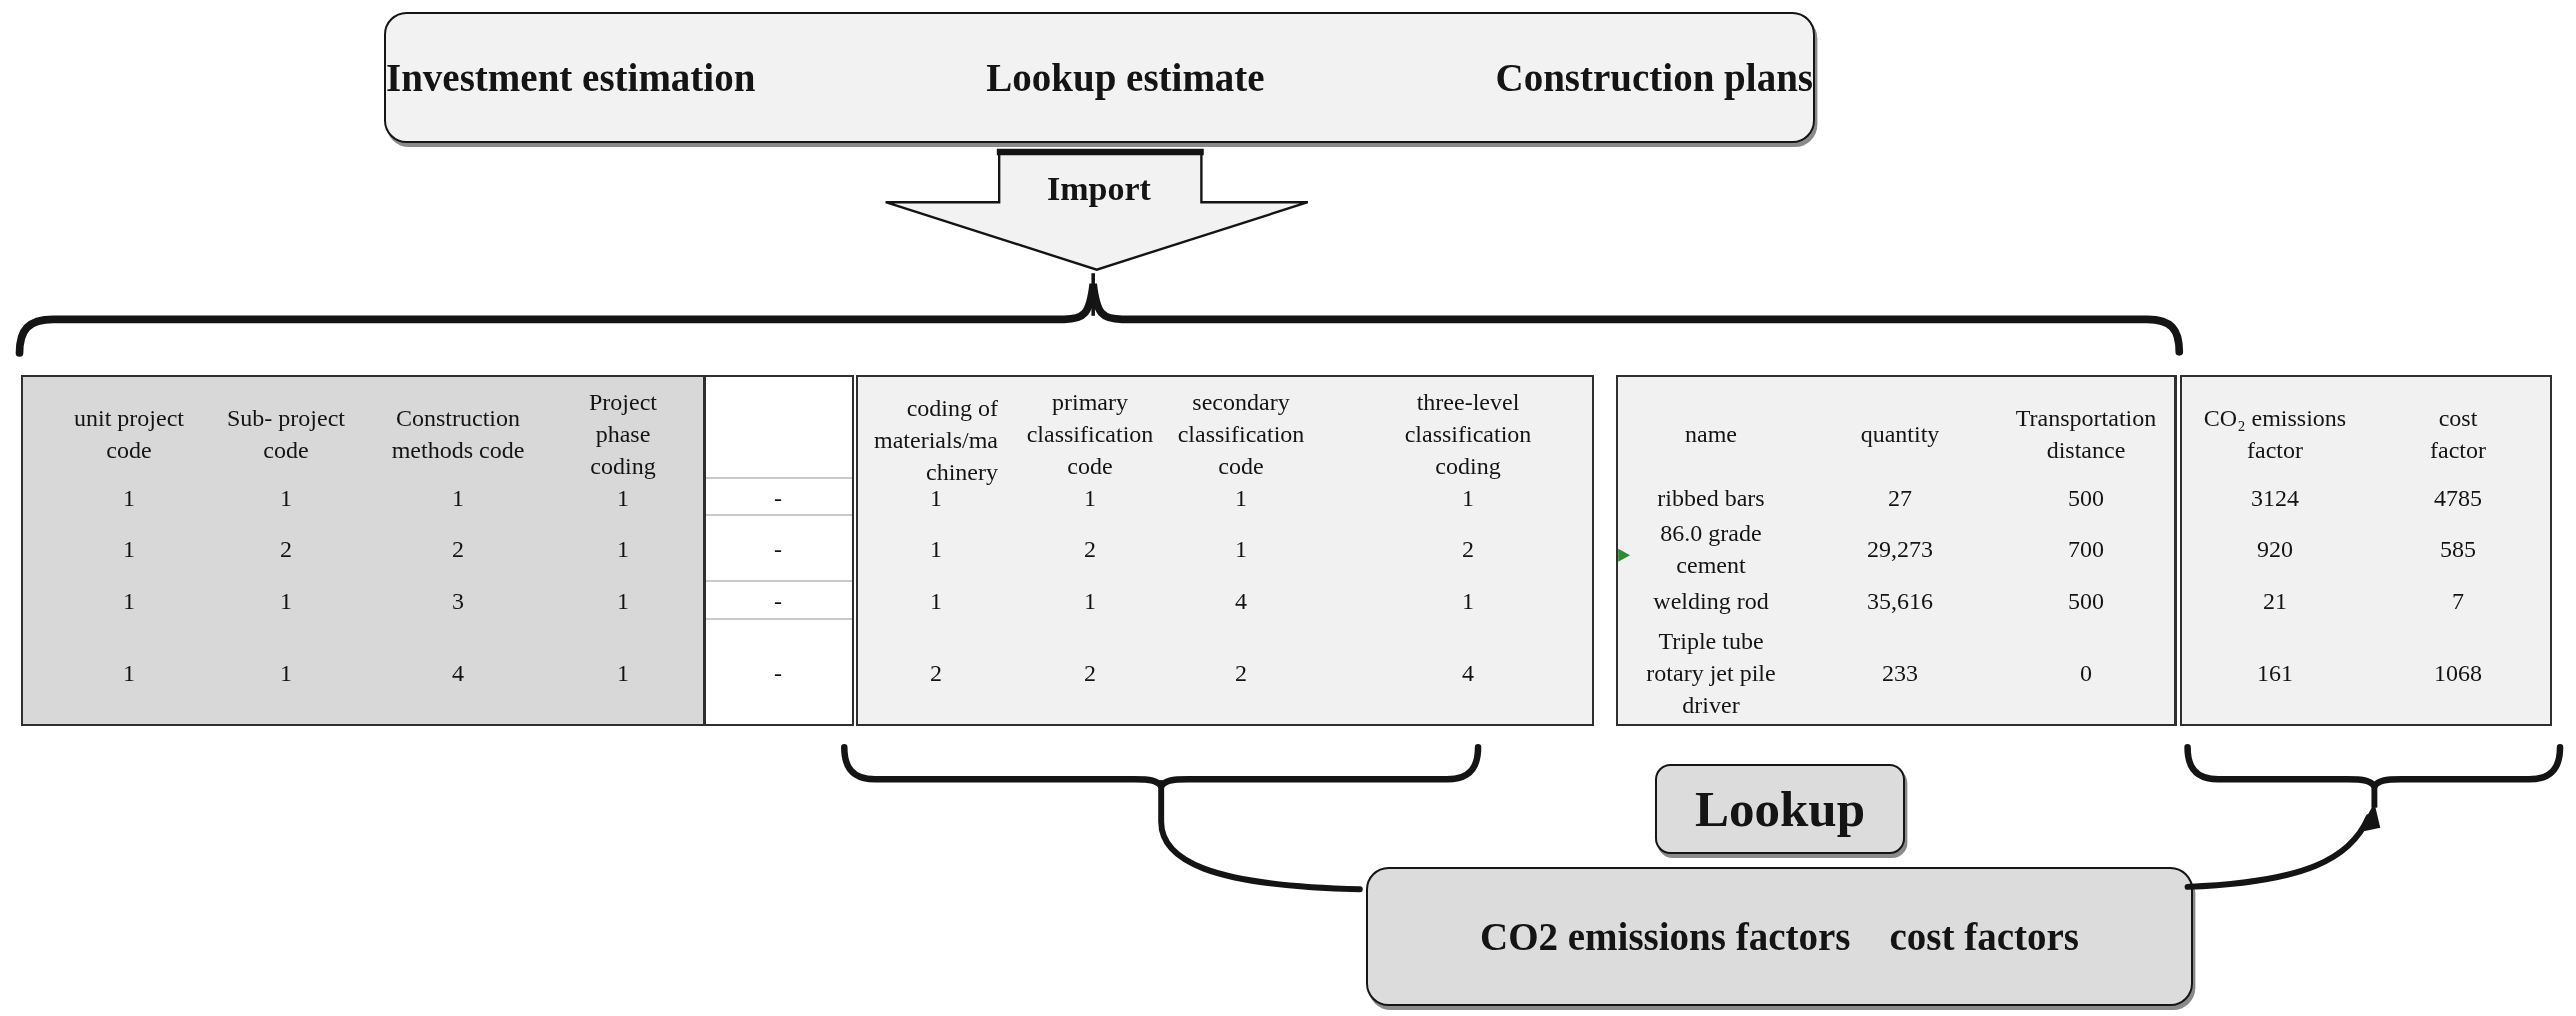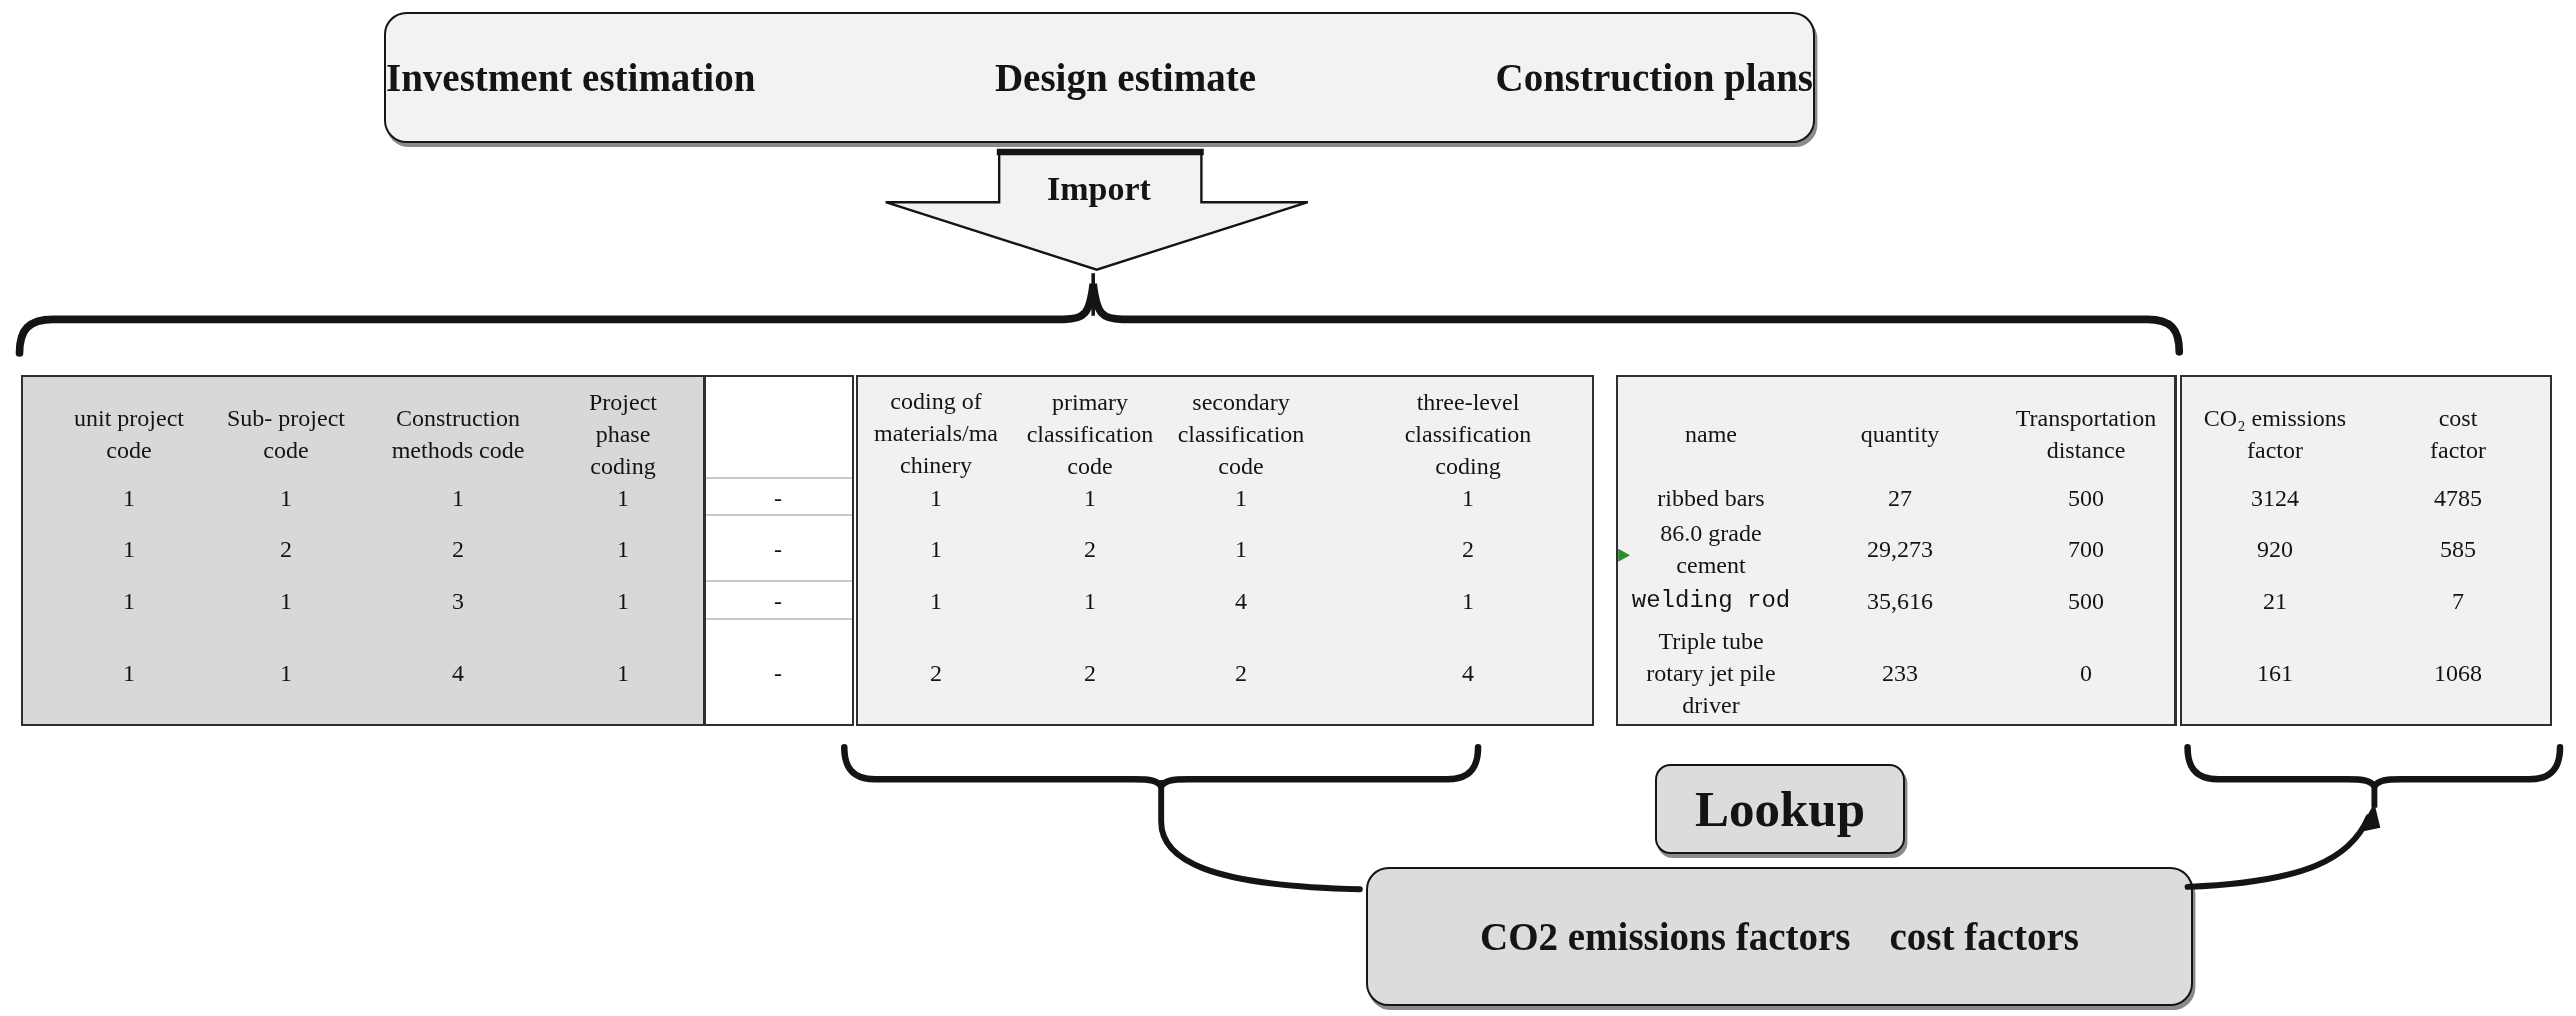--- a/index.html
+++ b/index.html
@@ -55,21 +55,21 @@
          C 4022 1320 4034 1318 4062 1318 L 4278 1318 C 4318 1318 4330 1296 4330 1264" fill="none" stroke="#141414" stroke-width="11" stroke-linecap="round"></path>
     <path d="M 4016 1324 L 4016 1366" fill="none" stroke="#141414" stroke-width="10"></path>
     <path d="M 3700 1500 C 3900 1492 3976 1452 4006 1382" fill="none" stroke="#141414" stroke-width="10" stroke-linecap="round"></path>
     <polygon points="4016,1358 3988,1408 4026,1400" fill="#141414"></polygon>
 
     <polygon points="2737,928 2757,939 2737,950" fill="#2e8b2e"></polygon>
   </svg>
 
   <div class="rounded-box top-box">
     <span>Investment estimation</span>
-    <span>Design estimate</span>
+    <span>Lookup estimate</span>
     <span>Construction plans</span>
   </div>
 
   <div class="import-label">Import</div>
 
   <div class="panel gray" id="p-project" style="left:21px;width:685px;border-right-width:3.5px;">
       <div class="cell" style="left: 106px; top: 57px;">unit project
 code</div>
       <div class="cell" style="left: 263px; top: 57px;">Sub- project
 code</div>
@@ -100,21 +100,21 @@
       <div class="sep" style="top: 137px;"></div>
       <div class="sep" style="top: 203px;"></div>
       <div class="sep" style="top: 241px;"></div>
       <div class="cell" style="left: 72px; top: 121px;">-</div>
       <div class="cell" style="left: 72px; top: 172px;">-</div>
       <div class="cell" style="left: 72px; top: 224px;">-</div>
       <div class="cell" style="left: 72px; top: 296px;">-</div>
     </div>
 
   <div class="panel" id="p-material" style="left:856px;width:738px;">
-      <div class="cell" style="left: 78px; top: 56px;">coding of
+      <div class="cell" style="left: 78px; top: 63px; text-align: right;">coding of
 materials/ma
 chinery</div>
       <div class="cell" style="left: 232px; top: 57px;">primary
 classification
 code</div>
       <div class="cell" style="left: 383px; top: 57px;">secondary
 classification
 code</div>
       <div class="cell" style="left: 610px; top: 57px;">three-level classification
 coding</div>
@@ -141,21 +141,21 @@
       <div class="cell" style="left: 282px; top: 57px;">quantity</div>
       <div class="cell" style="left: 468px; top: 57px;">Transportation
 distance</div>
       <div class="cell" style="left: 93px; top: 121px;">ribbed bars</div>
       <div class="cell" style="left: 282px; top: 121px;">27</div>
       <div class="cell" style="left: 468px; top: 121px;">500</div>
       <div class="cell" style="left: 93px; top: 172px;">86.0 grade
 cement</div>
       <div class="cell" style="left: 282px; top: 172px;">29,273</div>
       <div class="cell" style="left: 468px; top: 172px;">700</div>
-      <div class="cell" style="left: 93px; top: 224px; font-family: Liberation Mono, monospace;">welding rod</div>
+      <div class="cell" style="left: 93px; top: 224px;">welding rod</div>
       <div class="cell" style="left: 282px; top: 224px;">35,616</div>
       <div class="cell" style="left: 468px; top: 224px;">500</div>
       <div class="cell" style="left: 93px; top: 296px;">Triple tube
 rotary jet pile
 driver</div>
       <div class="cell" style="left: 282px; top: 296px;">233</div>
       <div class="cell" style="left: 468px; top: 296px;">0</div>
     </div>
 
   <div class="panel" id="p-factors" style="left:2180px;width:372px;">

